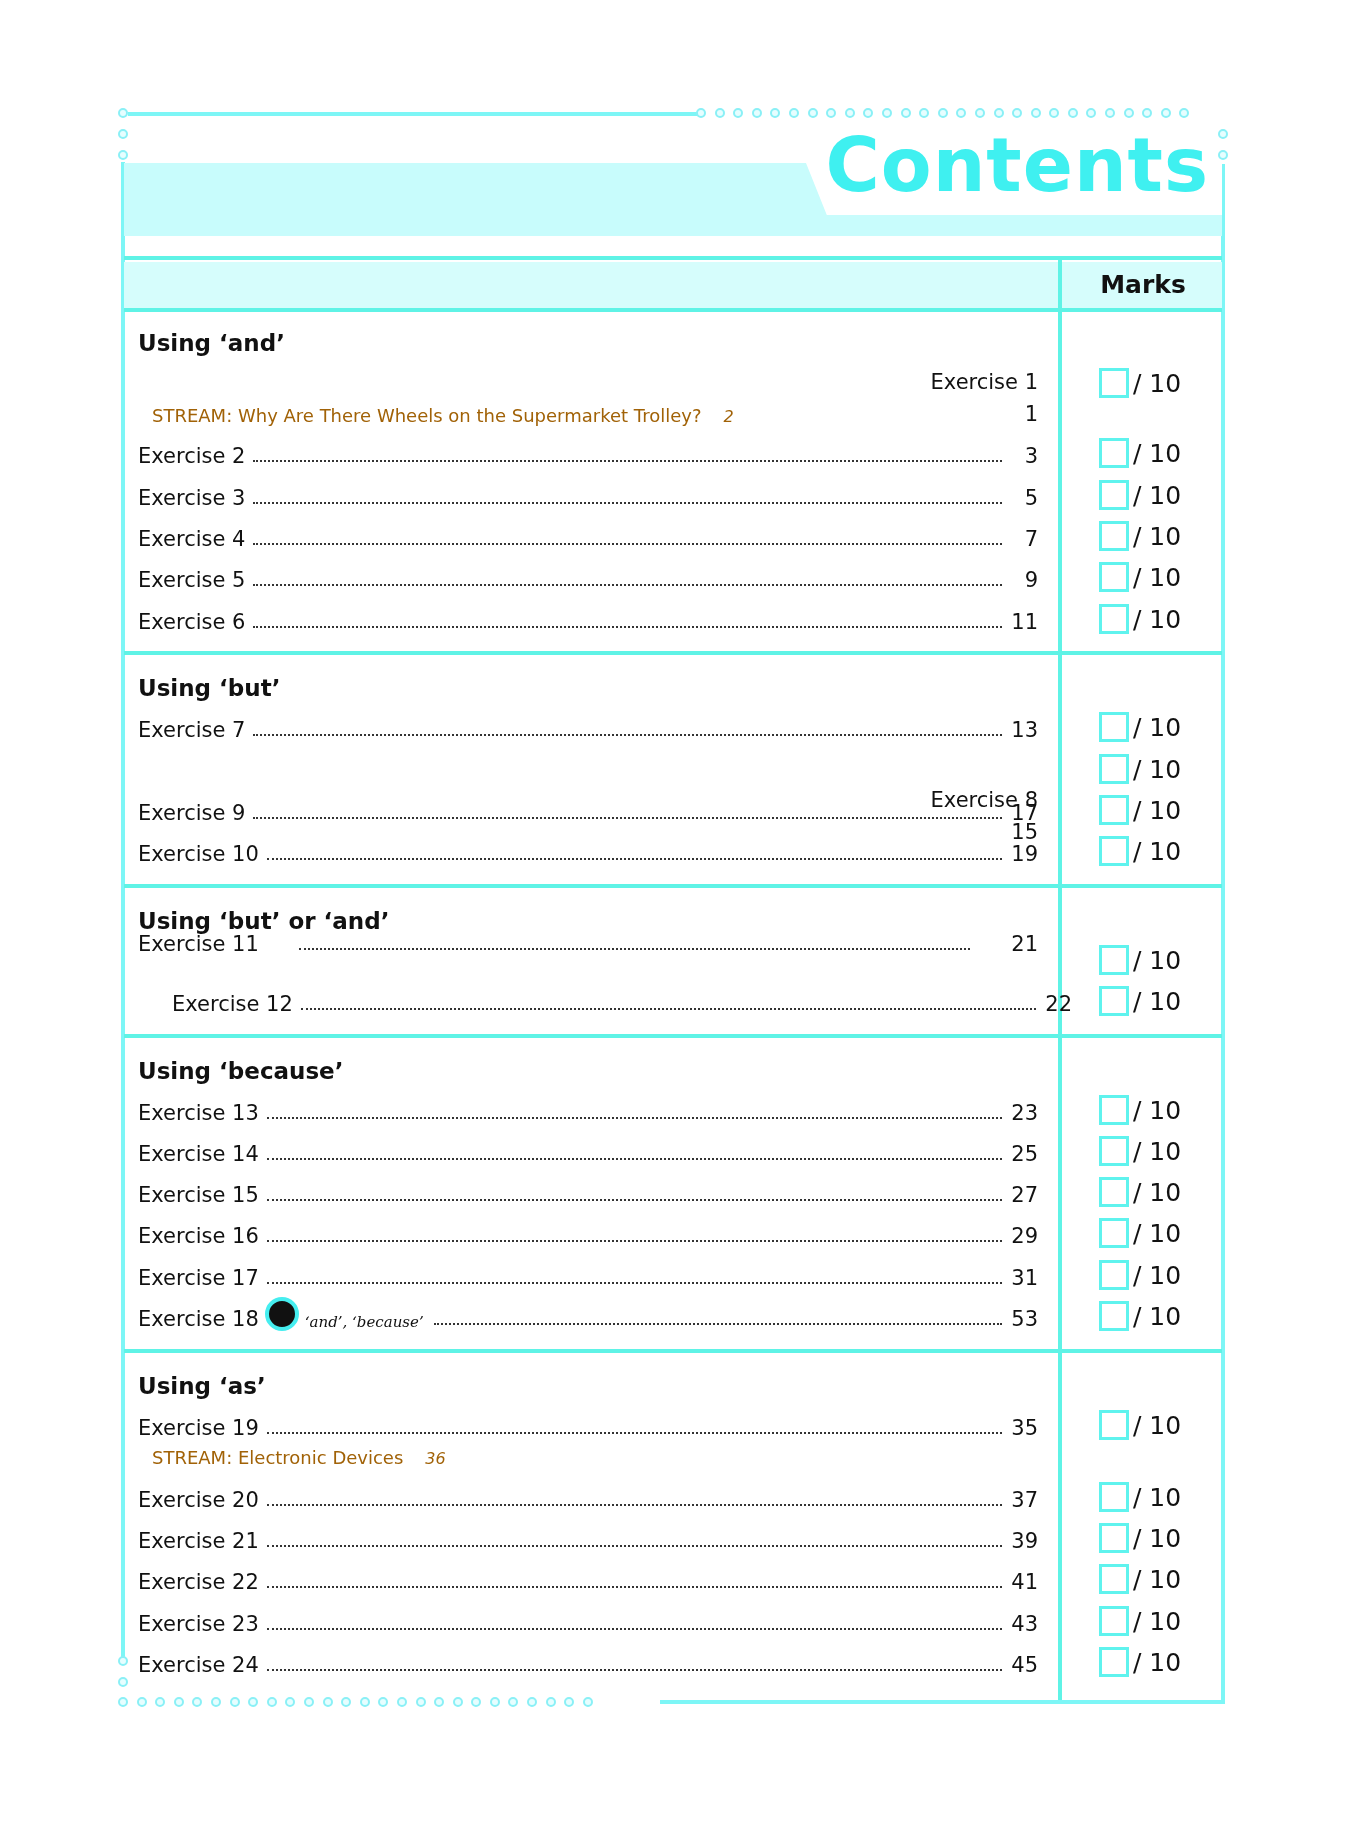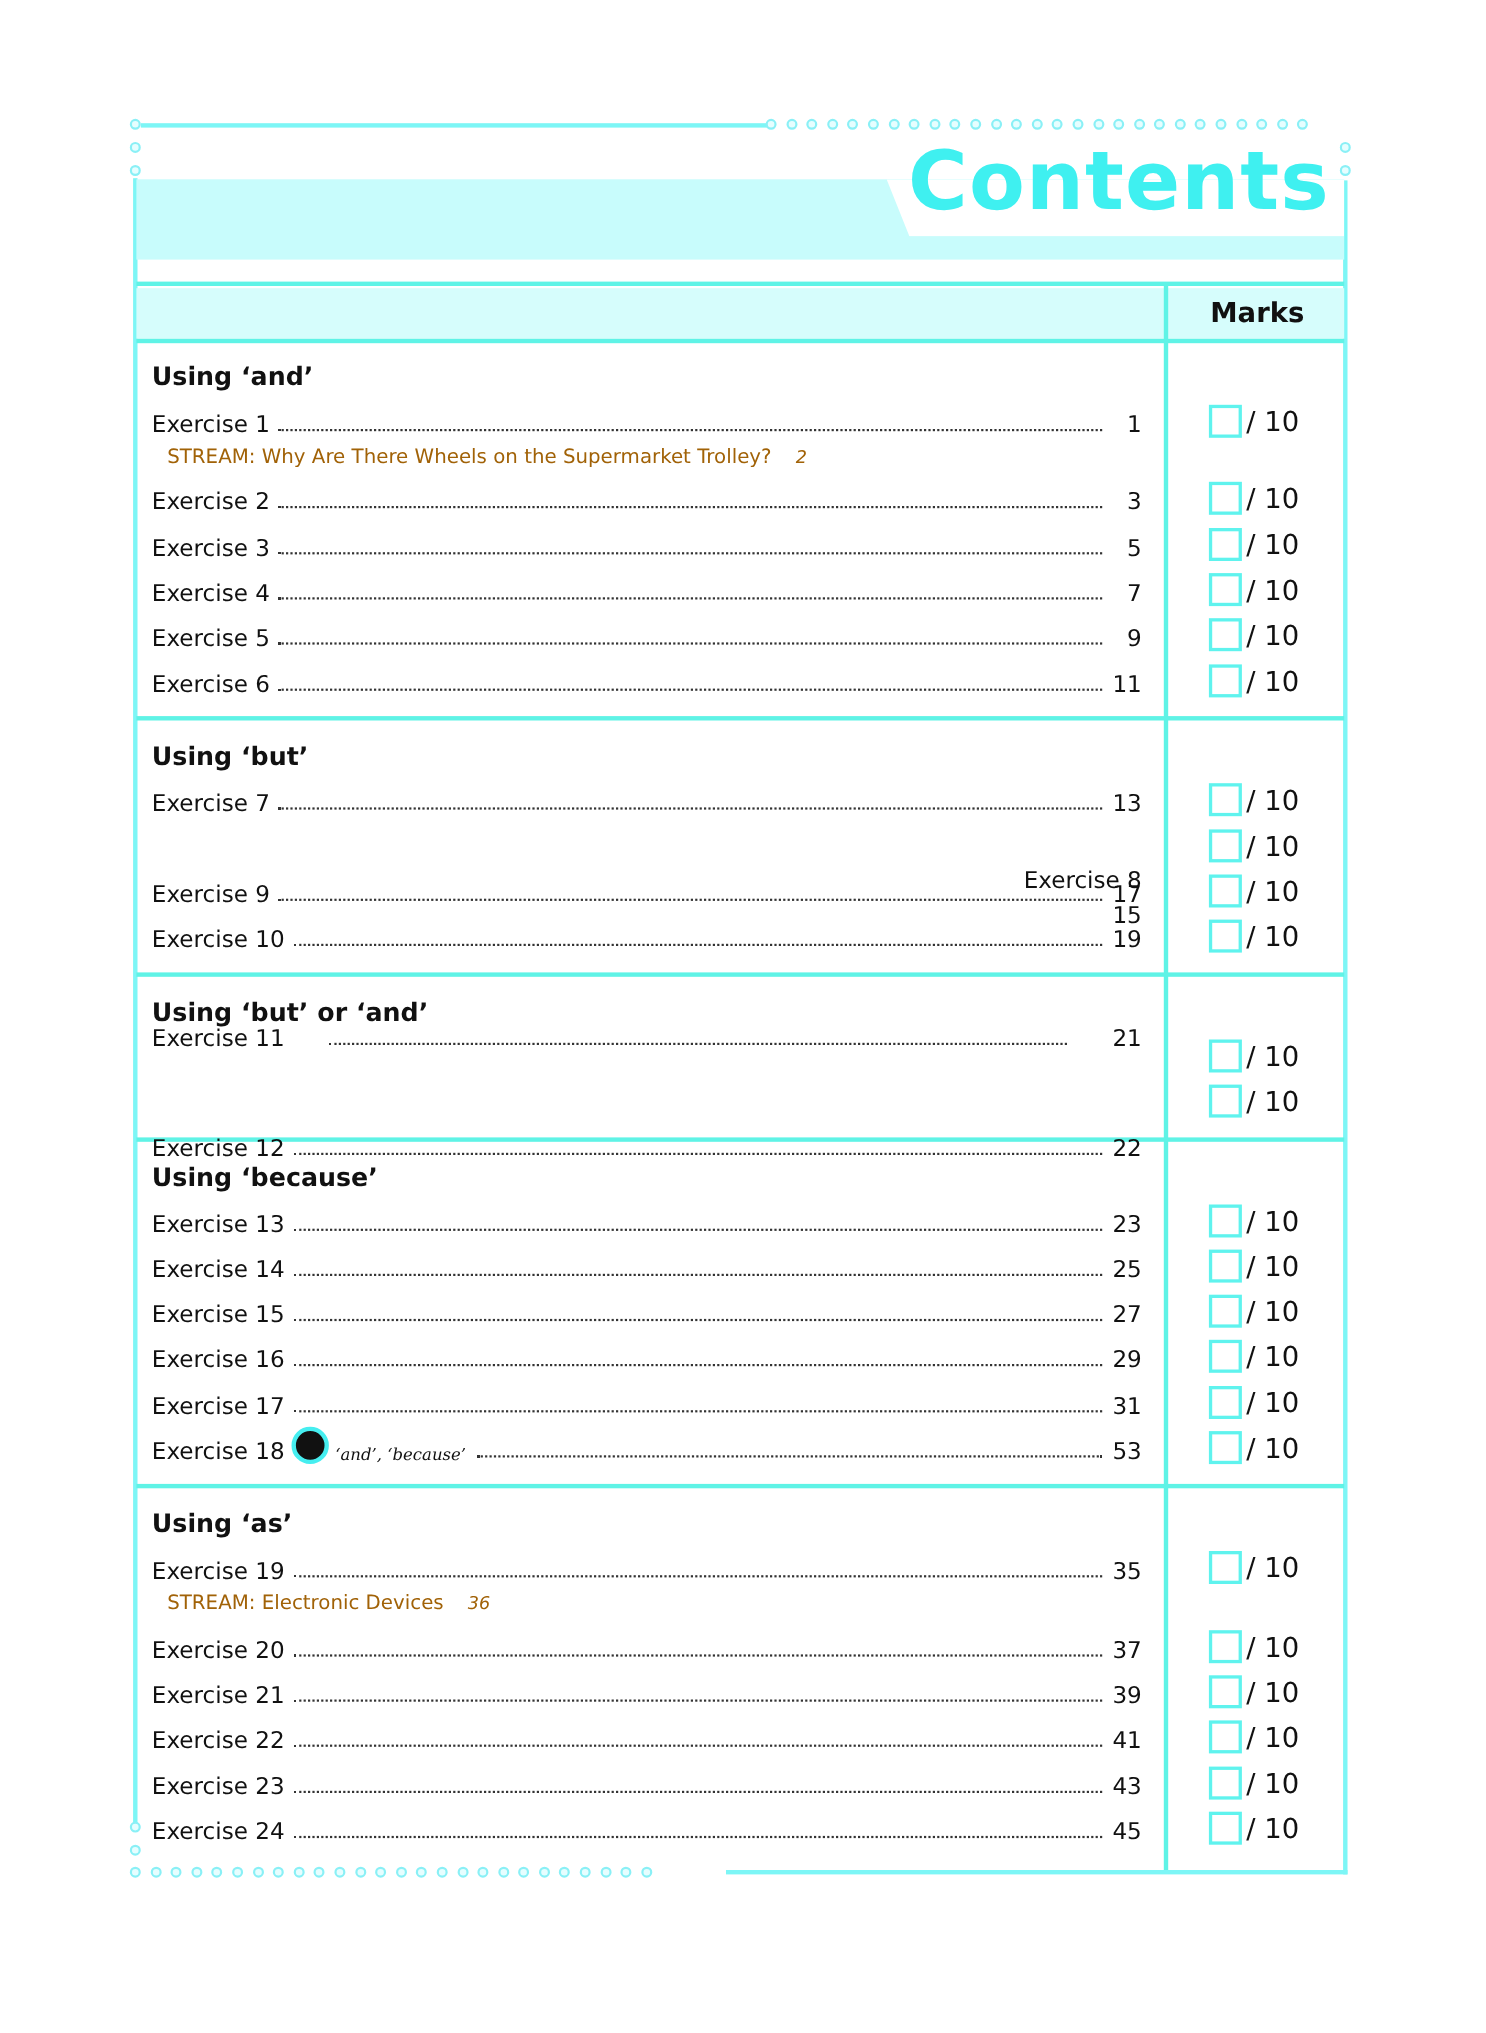--- a/index.html
+++ b/index.html
@@ -112,21 +112,21 @@
 <div class="marks-lbl">Marks</div>
 <div class="hline" style="top:308px;"></div>
 <div class="vdiv" style="top:258px; height:1442px;"></div>
 
 <div class="hline" style="top:651px;"></div>
 <div class="hline" style="top:884px;"></div>
 <div class="hline" style="top:1034px;"></div>
 <div class="hline" style="top:1349px;"></div>
 
 <div class="sec" style="top:332px;">Using ‘and’</div>
-<div class="row" style="top:370px;">
+<div class="row" style="top:370px;flex-direction:column;">
     <span class="lbl">Exercise 1</span>
     <span class="lead"></span>
     <span class="pg">1</span>
   </div>
 <div class="stream" style="top:405px;"><span>STREAM: Why Are There Wheels on the Supermarket Trolley?</span><span class="pg">2</span></div>
 <div class="row" style="top:440px;">
     <span class="lbl">Exercise 2</span>
     <span class="lead"></span>
     <span class="pg">3</span>
   </div>
@@ -214,21 +214,21 @@
     <span class="box"></span>
     <span>/ 10</span>
   </div>
 
 <div class="sec" style="top:910px;">Using ‘but’ or ‘and’</div>
 <div class="row" style="top:928px;gap:32px;">
     <span class="lbl">Exercise 11</span>
     <span class="lead"></span>
     <span class="pg">21</span>
   </div>
-<div class="row" style="top:1028px;">
+<div class="row" style="top:988px;margin-left:34px;">
     <span class="lbl">Exercise 12</span>
     <span class="lead"></span>
     <span class="pg">22</span>
   </div>
 
 <div class="mark" style="top:945px;">
     <span class="box"></span>
     <span>/ 10</span>
   </div>
 <div class="mark" style="top:986px;">

